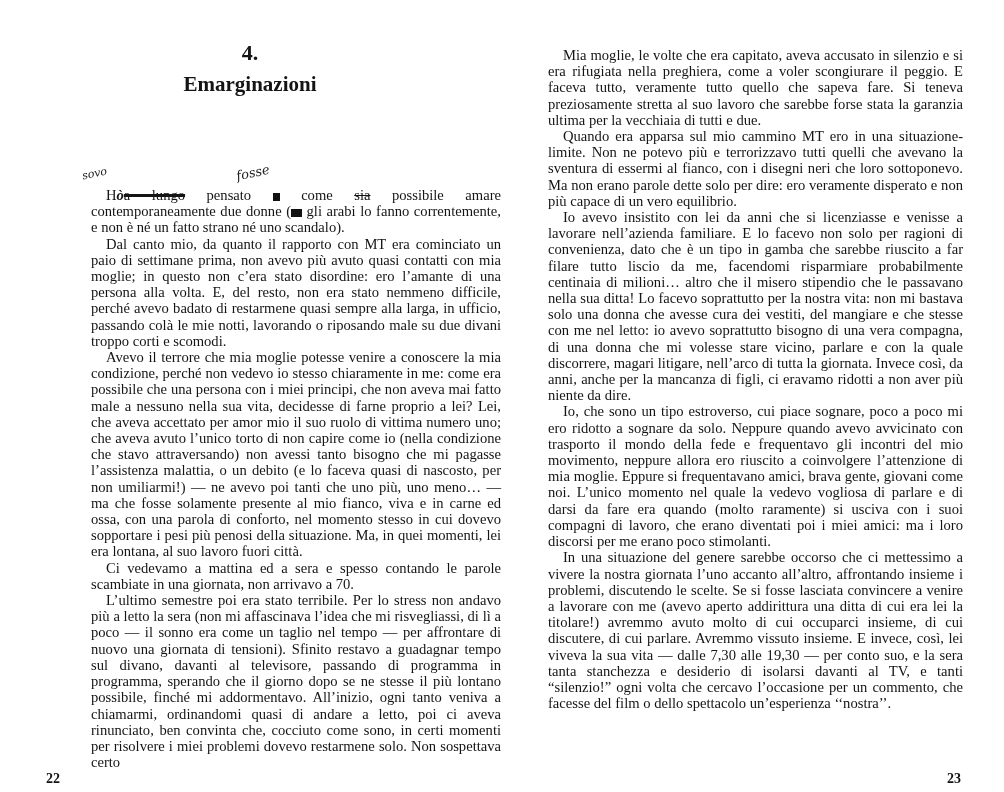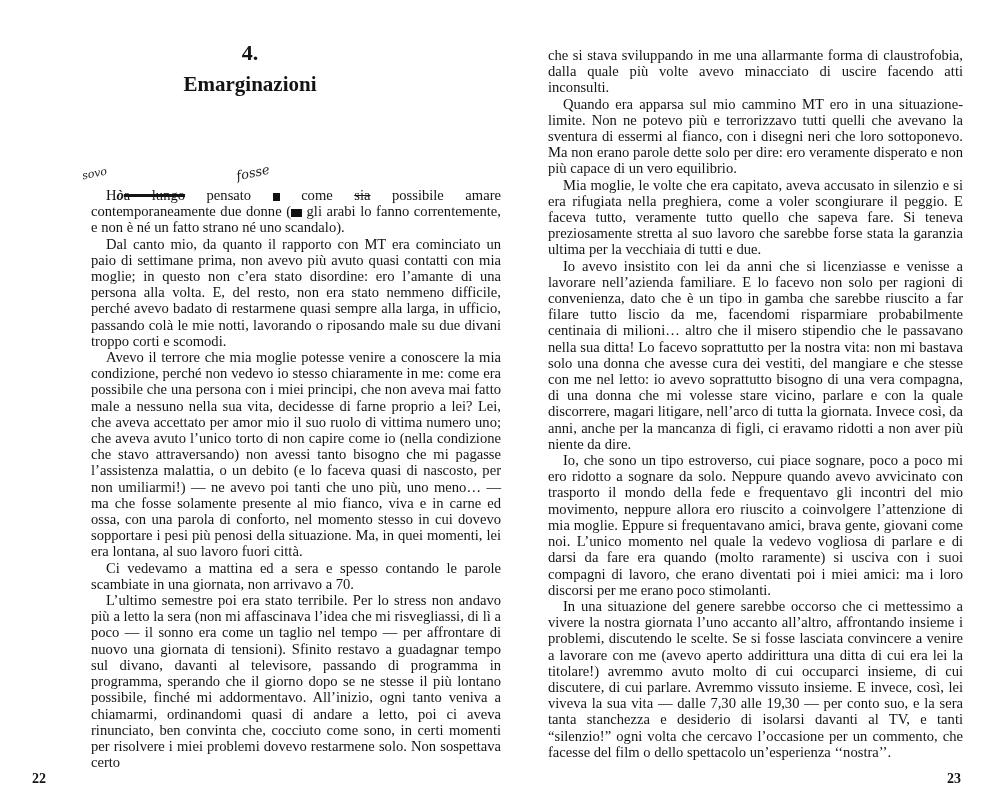--- a/index.html
+++ b/index.html
@@ -22,21 +22,21 @@
     position:absolute; font-size:14.6px; line-height:16.2px; text-align:justify;
     hyphens:none;
   }
   .page-left .text-block { left:43px; width:410px; top:187px;margin-left:48px; }
   .page-right .text-block { left:48px; width:415px; top:47px; }
   .text-block p { margin:0; text-indent:15px; }
   .text-block p.no-indent { text-indent:0; }
   .page-num {
     position:absolute; top:771px; font-weight:bold; font-size:14px;
   }
-  .page-left .page-num { left:32px;text-align:center; }
+  .page-left .page-num { left:46px;text-align:center; }
   .page-right .page-num { right:43px;margin-left:24px; }
   .annot {
     position:absolute; font-family:"DejaVu Serif", serif; font-style:italic;
     font-size:11px; color:#222; transform:rotate(-12deg);
   }
   .annot-1 { left:82px; top:167px; }
   .annot-2 { left:236px; top:165px; font-size:13px; }
   .strike { text-decoration:line-through; text-decoration-thickness:3px; }
   .blot { display:inline-block; background:#111; height:8px; vertical-align:middle; }
 </style>
@@ -56,21 +56,20 @@
     <p>Avevo il terrore che mia moglie potesse venire a conoscere la mia condizione, perché non vedevo io stesso chiaramente in me: come era possibile che una persona con i miei principi, che non aveva mai fatto male a nessuno nella sua vita, decidesse di farne proprio a lei? Lei, che aveva accettato per amor mio il suo ruolo di vittima numero uno; che aveva avuto l’unico torto di non capire come io (nella condizione che stavo attraversando) non avessi tanto bisogno che mi pagasse l’assistenza malattia, o un debito (e lo faceva quasi di nascosto, per non umiliarmi!) — ne avevo poi tanti che uno più, uno meno… — ma che fosse solamente presente al mio fianco, viva e in carne ed ossa, con una parola di conforto, nel momento stesso in cui dovevo sopportare i pesi più penosi della situazione. Ma, in quei momenti, lei era lontana, al suo lavoro fuori città.</p>
     <p>Ci vedevamo a mattina ed a sera e spesso contando le parole scambiate in una giornata, non arrivavo a 70.</p>
     <p>L’ultimo semestre poi era stato terribile. Per lo stress non andavo più a letto la sera (non mi affascinava l’idea che mi risvegliassi, di lì a poco — il sonno era come un taglio nel tempo — per affrontare di nuovo una giornata di tensioni). Sfinito restavo a guadagnar tempo sul divano, davanti al televisore, passando di programma in programma, sperando che il giorno dopo se ne stesse il più lontano possibile, finché mi addormentavo. All’inizio, ogni tanto veniva a chiamarmi, ordinandomi quasi di andare a letto, poi ci aveva rinunciato, ben convinta che, cocciuto come sono, in certi momenti per risolvere i miei problemi dovevo restarmene solo. Non sospettava certo</p>
   </div>
 
   <div class="page-num">22</div>
 </div>
 
 <div class="page page-right">
   <div class="text-block">
-    <p class="no-indent">che si stava sviluppando in me una allarmante forma di claustrofobia, dalla quale più volte avevo minacciato di uscire facendo atti inconsulti.</p>
+    <p>Mia moglie, le volte che era capitato, aveva accusato in silenzio e si era rifugiata nella preghiera, come a voler scongiurare il peggio. E faceva tutto, veramente tutto quello che sapeva fare. Si teneva preziosamente stretta al suo lavoro che sarebbe forse stata la garanzia ultima per la vecchiaia di tutti e due.</p>
     <p>Quando era apparsa sul mio cammino MT ero in una situazione-limite. Non ne potevo più e terrorizzavo tutti quelli che avevano la sventura di essermi al fianco, con i disegni neri che loro sottoponevo. Ma non erano parole dette solo per dire: ero veramente disperato e non più capace di un vero equilibrio.</p>
-    <p>Mia moglie, le volte che era capitato, aveva accusato in silenzio e si era rifugiata nella preghiera, come a voler scongiurare il peggio. E faceva tutto, veramente tutto quello che sapeva fare. Si teneva preziosamente stretta al suo lavoro che sarebbe forse stata la garanzia ultima per la vecchiaia di tutti e due.</p>
     <p>Io avevo insistito con lei da anni che si licenziasse e venisse a lavorare nell’azienda familiare. E lo facevo non solo per ragioni di convenienza, dato che è un tipo in gamba che sarebbe riuscito a far filare tutto liscio da me, facendomi risparmiare probabilmente centinaia di milioni… altro che il misero stipendio che le passavano nella sua ditta! Lo facevo soprattutto per la nostra vita: non mi bastava solo una donna che avesse cura dei vestiti, del mangiare e che stesse con me nel letto: io avevo soprattutto bisogno di una vera compagna, di una donna che mi volesse stare vicino, parlare e con la quale discorrere, magari litigare, nell’arco di tutta la giornata. Invece così, da anni, anche per la mancanza di figli, ci eravamo ridotti a non aver più niente da dire.</p>
     <p>Io, che sono un tipo estroverso, cui piace sognare, poco a poco mi ero ridotto a sognare da solo. Neppure quando avevo avvicinato con trasporto il mondo della fede e frequentavo gli incontri del mio movimento, neppure allora ero riuscito a coinvolgere l’attenzione di mia moglie. Eppure si frequentavano amici, brava gente, giovani come noi. L’unico momento nel quale la vedevo vogliosa di parlare e di darsi da fare era quando (molto raramente) si usciva con i suoi compagni di lavoro, che erano diventati poi i miei amici: ma i loro discorsi per me erano poco stimolanti.</p>
     <p>In una situazione del genere sarebbe occorso che ci mettessimo a vivere la nostra giornata l’uno accanto all’altro, affrontando insieme i problemi, discutendo le scelte. Se si fosse lasciata convincere a venire a lavorare con me (avevo aperto addirittura una ditta di cui era lei la titolare!) avremmo avuto molto di cui occuparci insieme, di cui discutere, di cui parlare. Avremmo vissuto insieme. E invece, così, lei viveva la sua vita — dalle 7,30 alle 19,30 — per conto suo, e la sera tanta stanchezza e desiderio di isolarsi davanti al TV, e tanti “silenzio!” ogni volta che cercavo l’occasione per un commento, che facesse del film o dello spettacolo un’esperienza ‘‘nostra’’.</p>
   </div>
   <div class="page-num">23</div>
 </div>
 
 </body></html>

